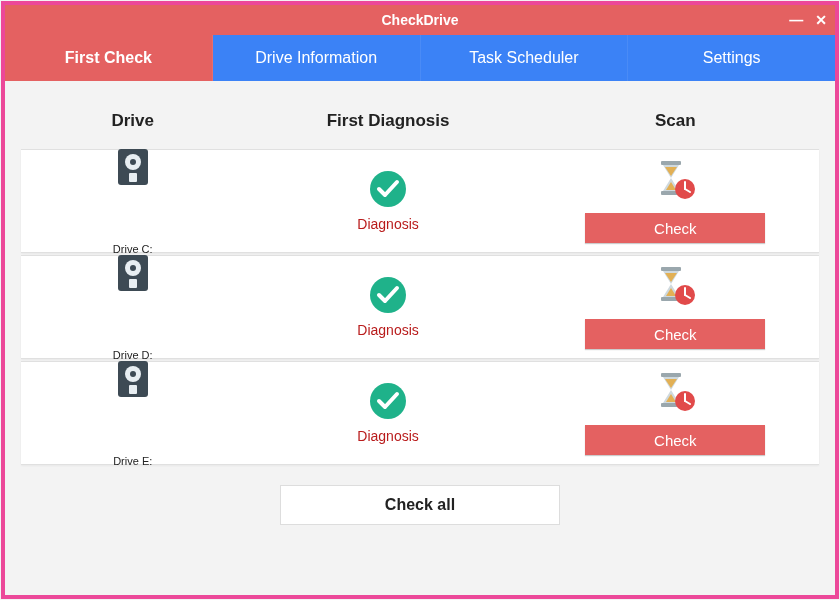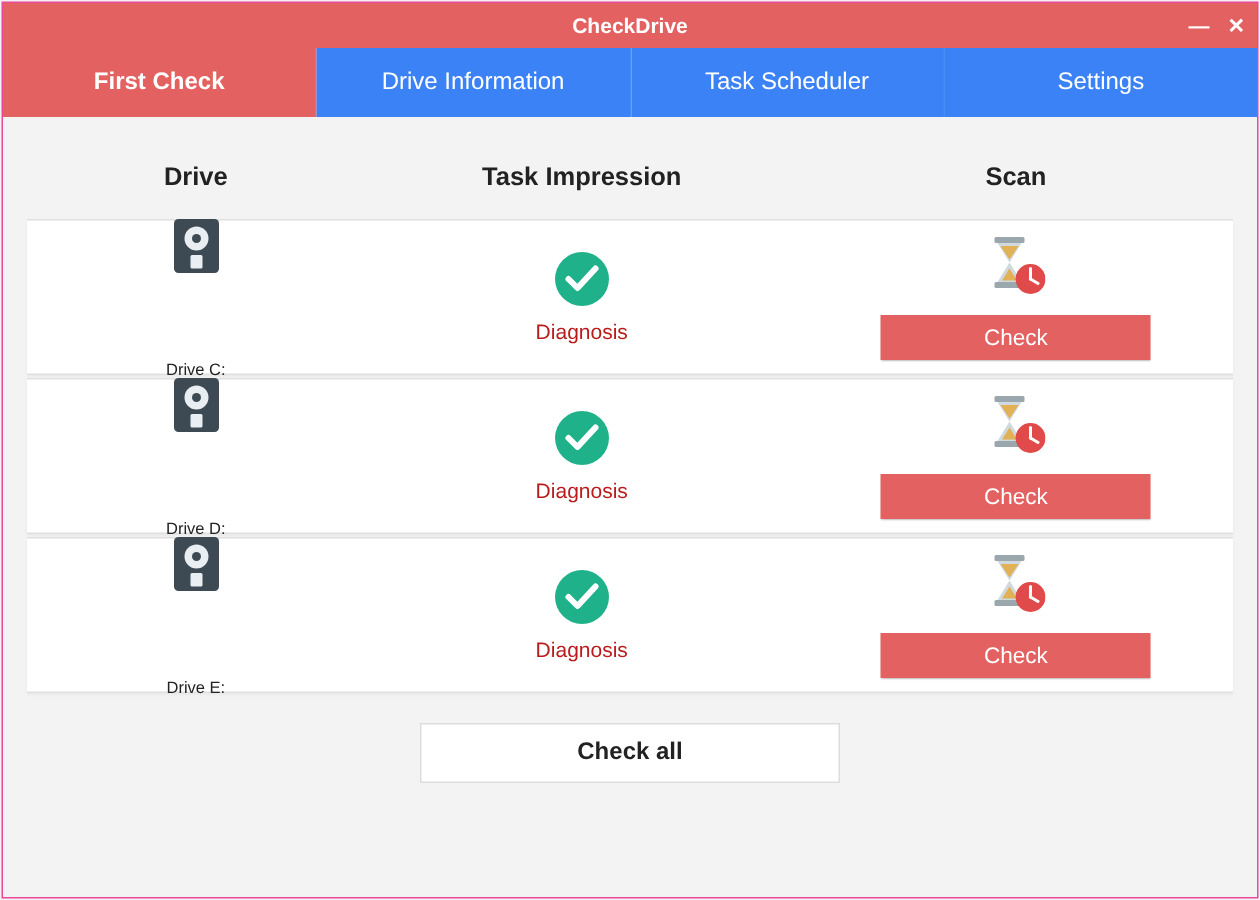--- a/index.html
+++ b/index.html
@@ -8,21 +8,21 @@
     background: #f3f3f3;
     width: 840px;
     height: 600px;
     overflow: hidden;
   }
   .window {
     width: 838px;
     height: 598px;
     margin: 1px;
     background: #f3f3f3;
-    border: 1px solid #ec4899;
+    border: 4px solid #ec4899;
   }
   
   .titlebar {
     height: 30px;
     background: #e46161;
     color: #fff;
     display: flex;
     align-items: center;
     justify-content: center;
     position: relative;
@@ -162,21 +162,21 @@
     </div>
     <div class="tab inactive">
       <span>Settings</span>
     </div>
   </div>
 
   <div class="content">
 
     <div class="col-headers">
       <div class="col1">Drive</div>
-      <div class="col2">Task Impression</div>
+      <div class="col2">First Diagnosis</div>
       <div class="col3">Scan</div>
     </div>
 
     <div class="drive-row">
       <div class="cell col1">
         <span class="disk-icon">
           <svg viewBox="0 0 34 40">
             <rect x="2" y="2" width="30" height="36" rx="3" fill="#3d4a54"></rect>
             <circle cx="17" cy="15" r="8" fill="#e8eef2"></circle>
             <circle cx="17" cy="15" r="3" fill="#3d4a54"></circle>

